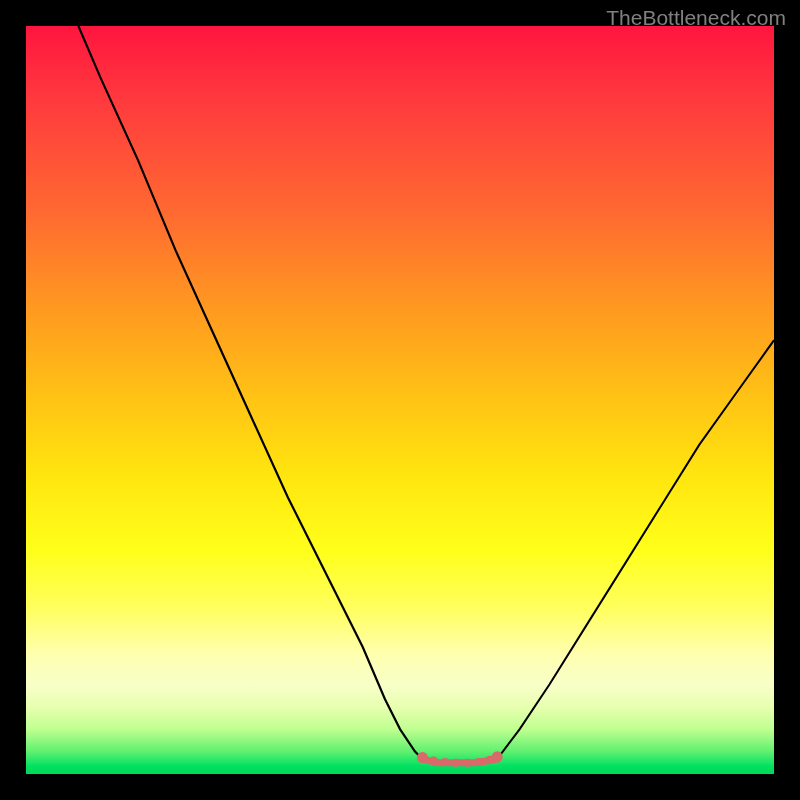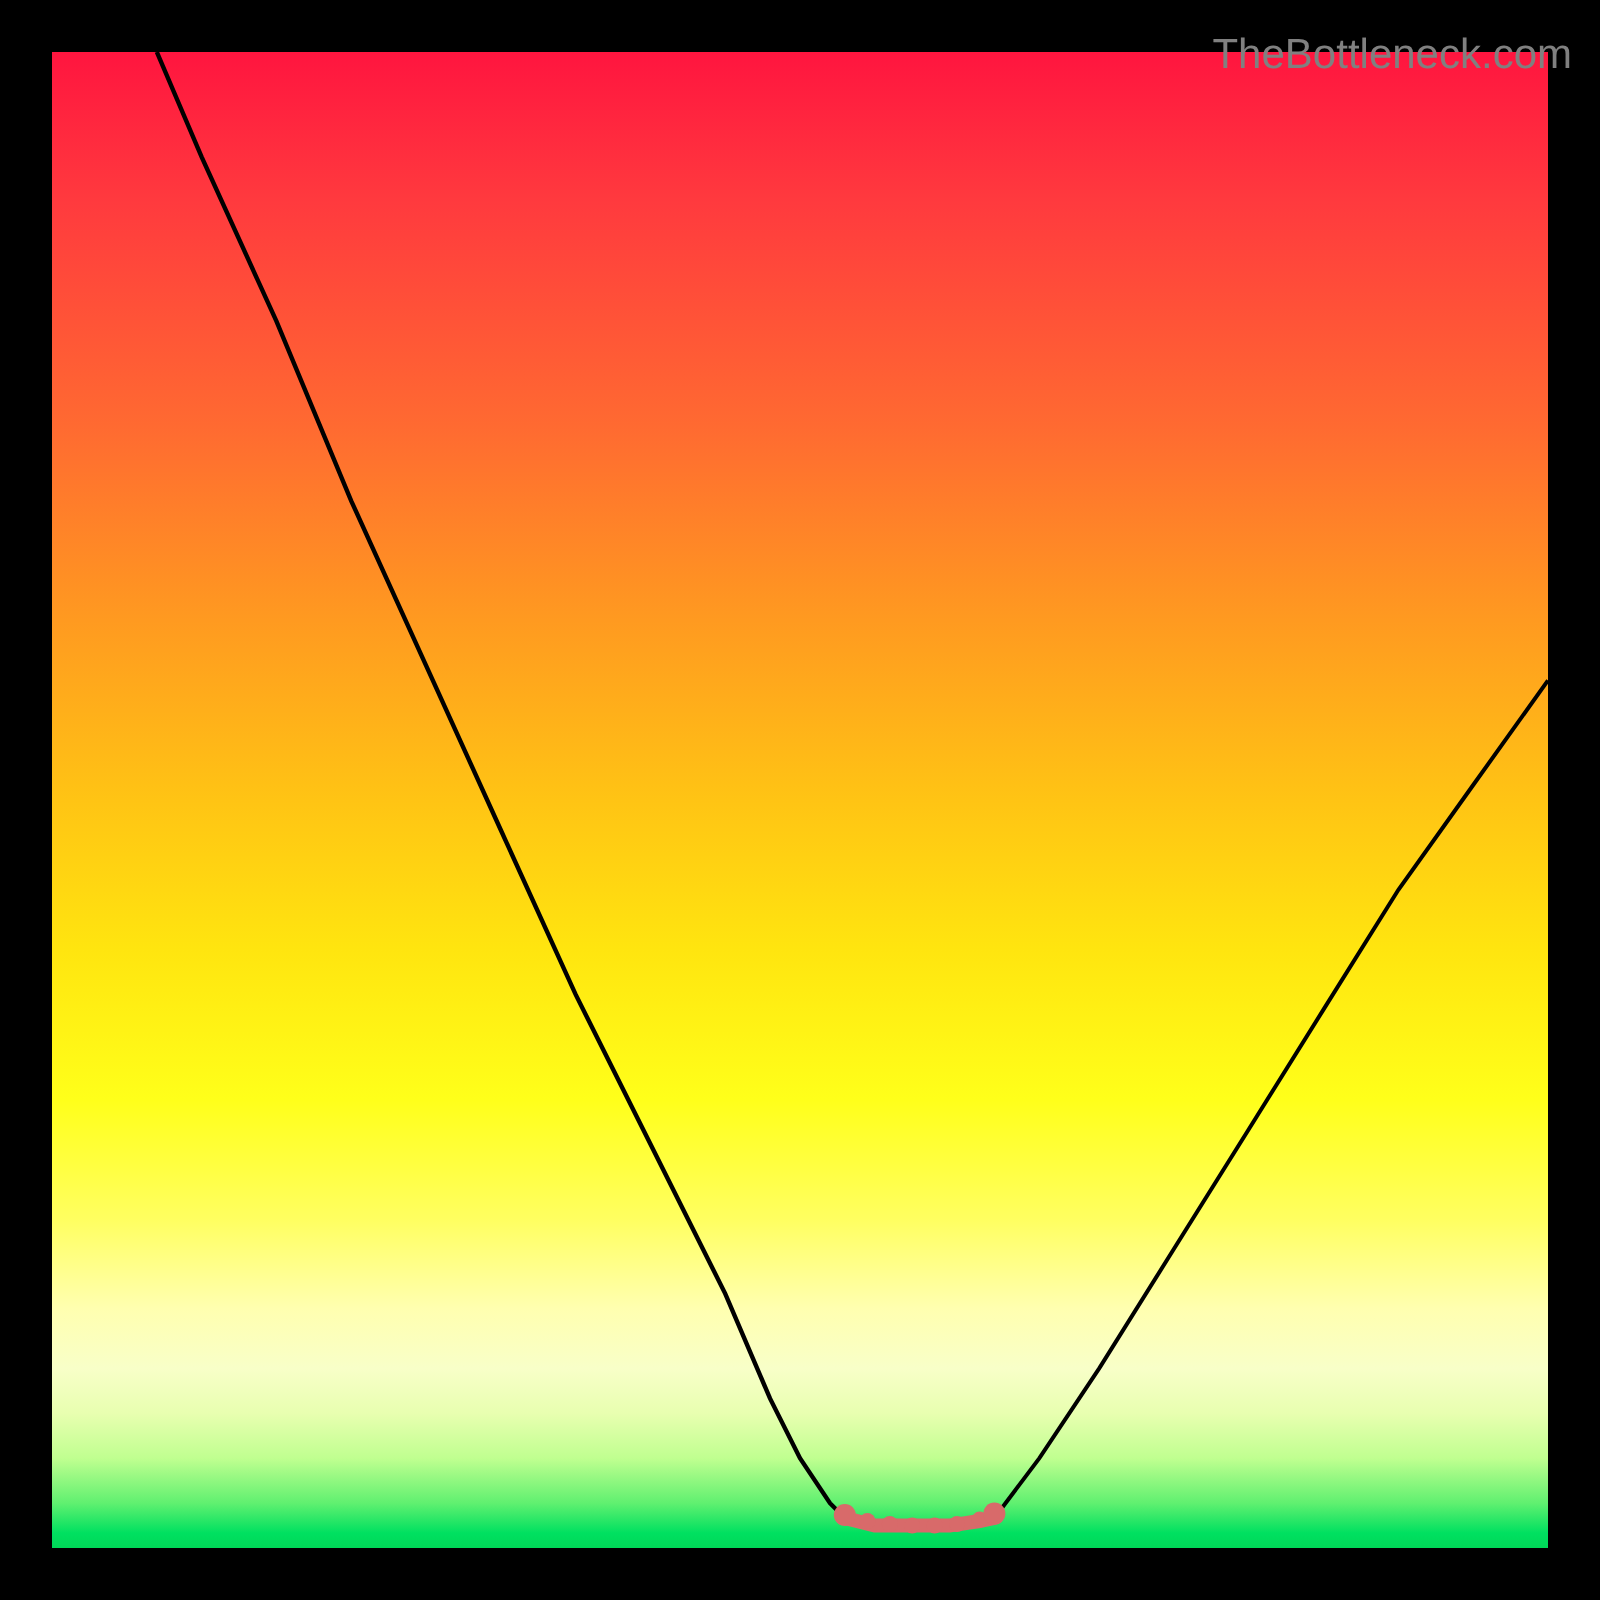--- a/index.html
+++ b/index.html
@@ -6,21 +6,21 @@
     margin: 0;
     padding: 0;
     width: 800px;
     height: 800px;
     background: #000;
     position: relative;
     font-family: Arial, sans-serif;
   }
   .watermark {
     position: absolute;
-    top: 16px;
+    top: 6px;
     right: 14px;
     color: #808080;
     font-size: 21px;
     font-weight: 400;
     z-index: 10;
   }
   .plot-area {
     position: absolute;
     left: 26px;
     top: 26px;

